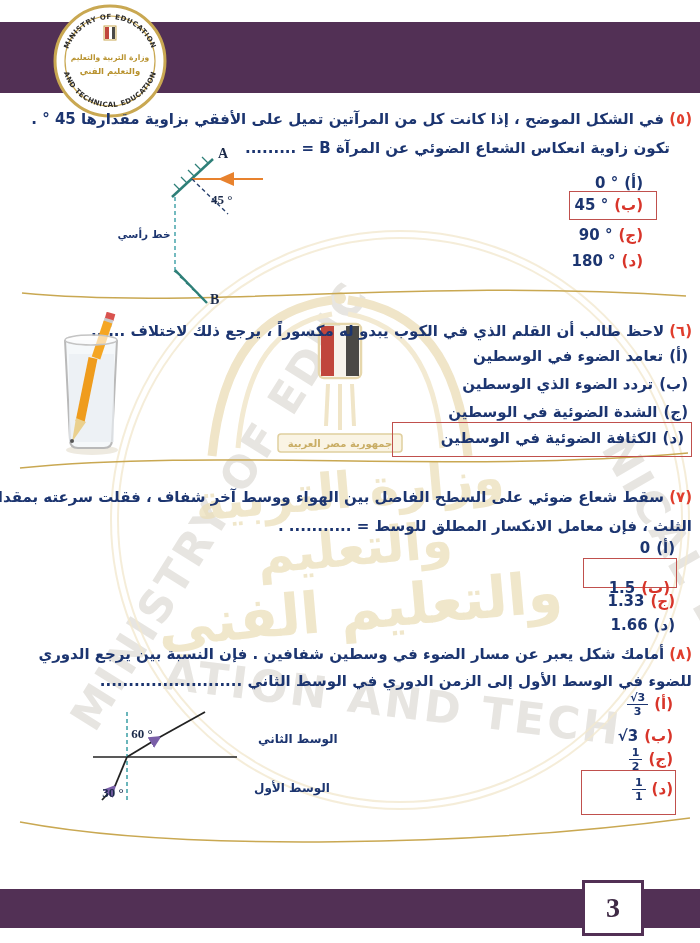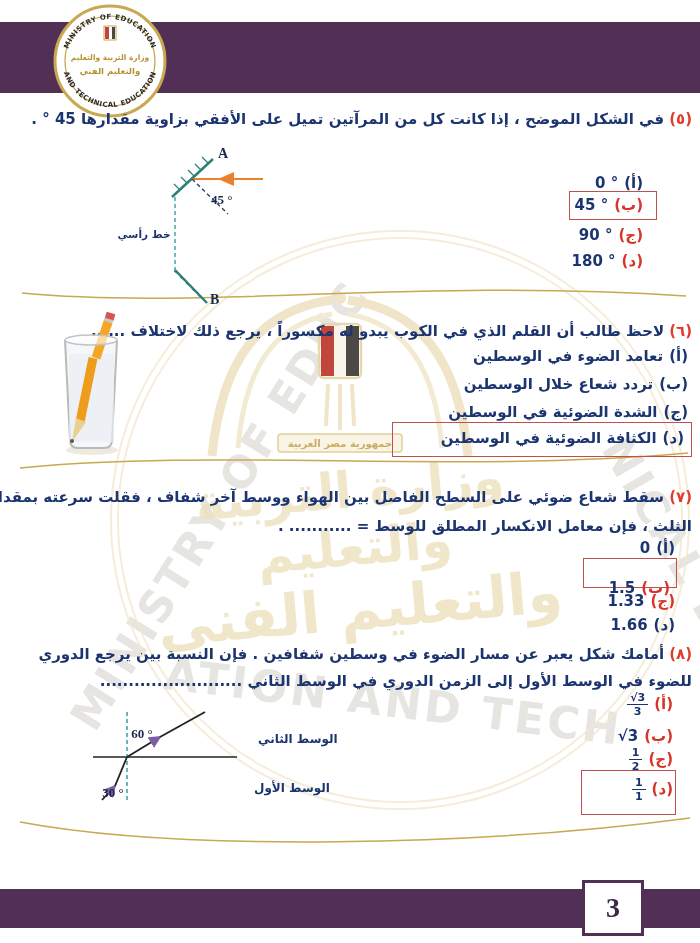--- a/index.html
+++ b/index.html
@@ -105,20 +105,23 @@
         <rect x="79" y="25" width="3" height="12" fill="#4a4946"></rect>
       </g>
       <text x="77" y="58" text-anchor="middle" font-size="7.5" font-weight="bold" fill="#b8922e" direction="rtl">وزارة التربية والتعليم</text>
       <text x="77" y="72" text-anchor="middle" font-size="8.5" font-weight="bold" fill="#b8922e" direction="rtl">والتعليم الفني</text>
     </svg>
   </div>
 
   <div class="qline" style="top:110px;right:8px;">
     <span class="qnum">(٥)</span><span>في الشكل الموضح ، إذا كانت كل من المرآتين تميل على الأفقي بزاوية مقدارها 45 ° .</span>
   </div>
+  <div class="qline" style="top:139px;right:30px;">
+    <span>تكون زاوية انعكاس الشعاع الضوئي عن المرآة B = .........</span>
+  </div>
 
   <div class="abox" style="right:43px;top:191px;width:86px;height:27px;"></div>
   <div class="opt" style="top:174px;right:57px;">
     <span class="olet lnavy">(أ)</span><span class="ltr">0 °</span>
   </div>
   <div class="opt" style="top:196px;right:57px;">
     <span class="olet lred">(ب)</span><span class="ltr">45 °</span>
   </div>
   <div class="opt" style="top:226px;right:57px;margin-left:27px;">
     <span class="olet lred">(ج)</span><span class="ltr">90 °</span>
@@ -165,21 +168,21 @@
   </svg>
 
   <div class="qline" style="top:322px;right:8px;">
     <span class="qnum">(٦)</span><span>لاحظ طالب أن القلم الذي في الكوب يبدو له مكسوراً ، يرجع ذلك لاختلاف ......</span>
   </div>
 
   <div class="opt" style="top:347px;right:12px;">
     <span class="olet lnavy">(أ)</span><span>تعامد الضوء في الوسطين</span>
   </div>
   <div class="opt" style="top:375px;right:12px;">
-    <span class="olet lnavy">(ب)</span><span>تردد شعاع خلال الوسطين</span>
+    <span class="olet lnavy">(ب)</span><span>تردد الضوء الذي الوسطين</span>
   </div>
   <div class="opt" style="top:403px;right:12px;">
     <span class="olet lnavy">(ج)</span><span>الشدة الضوئية في الوسطين</span>
   </div>
   <div class="abox" style="right:8px;top:422px;width:298px;height:33px;"></div>
   <div class="opt" style="top:429px;right:16px;">
     <span class="olet lnavy">(د)</span><span>الكثافة الضوئية في الوسطين</span>
   </div>
 
   <svg style="position:absolute;left:52px;top:312px;z-index:2;" width="78" height="150" viewBox="0 0 78 150">

